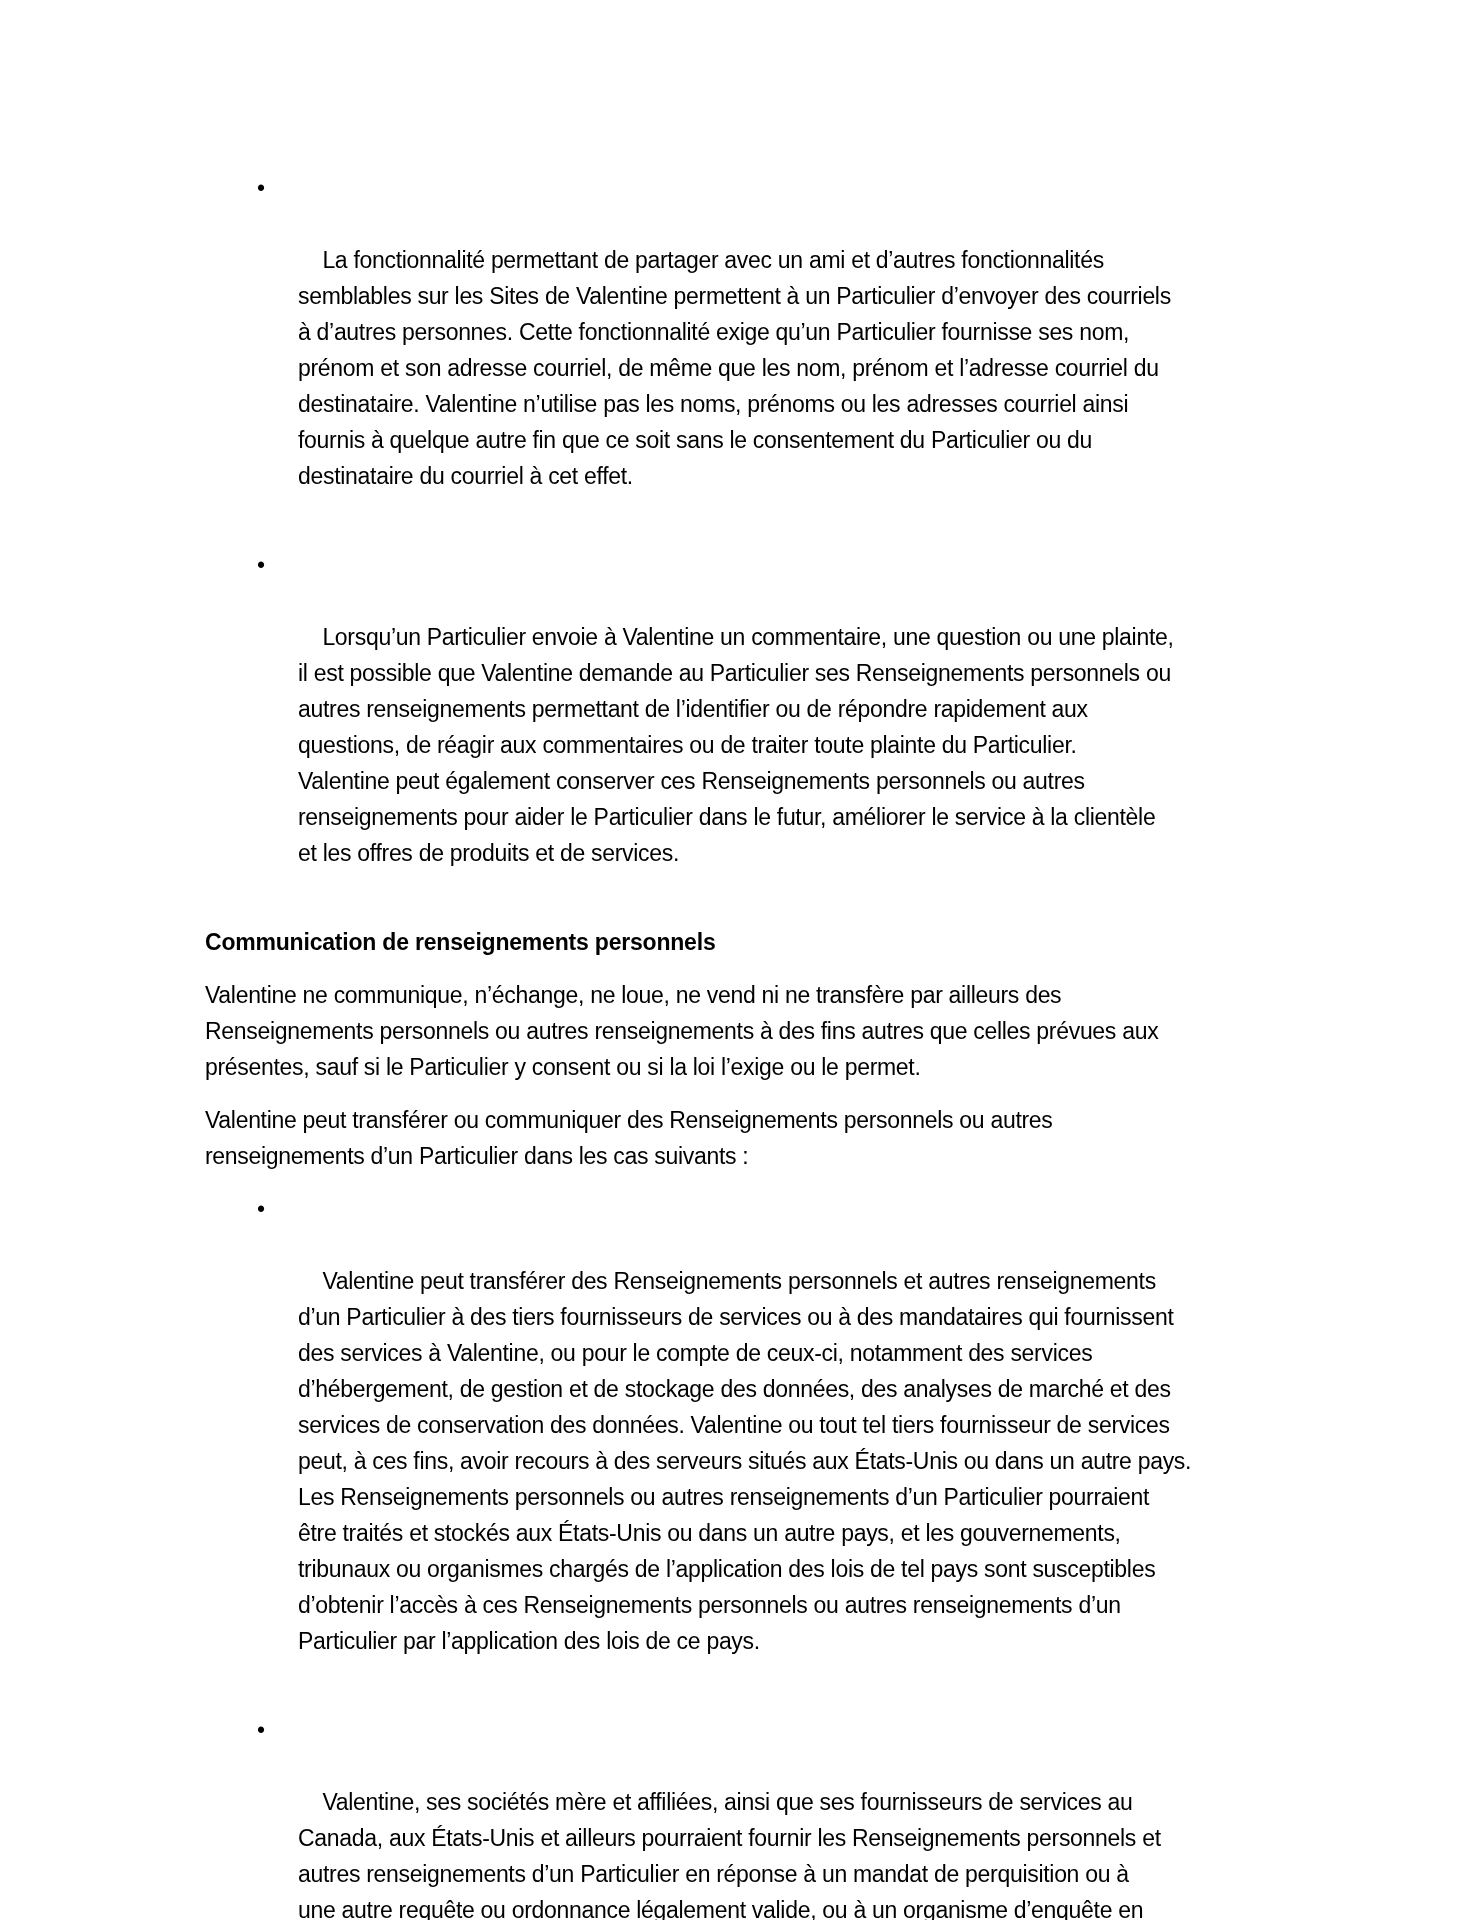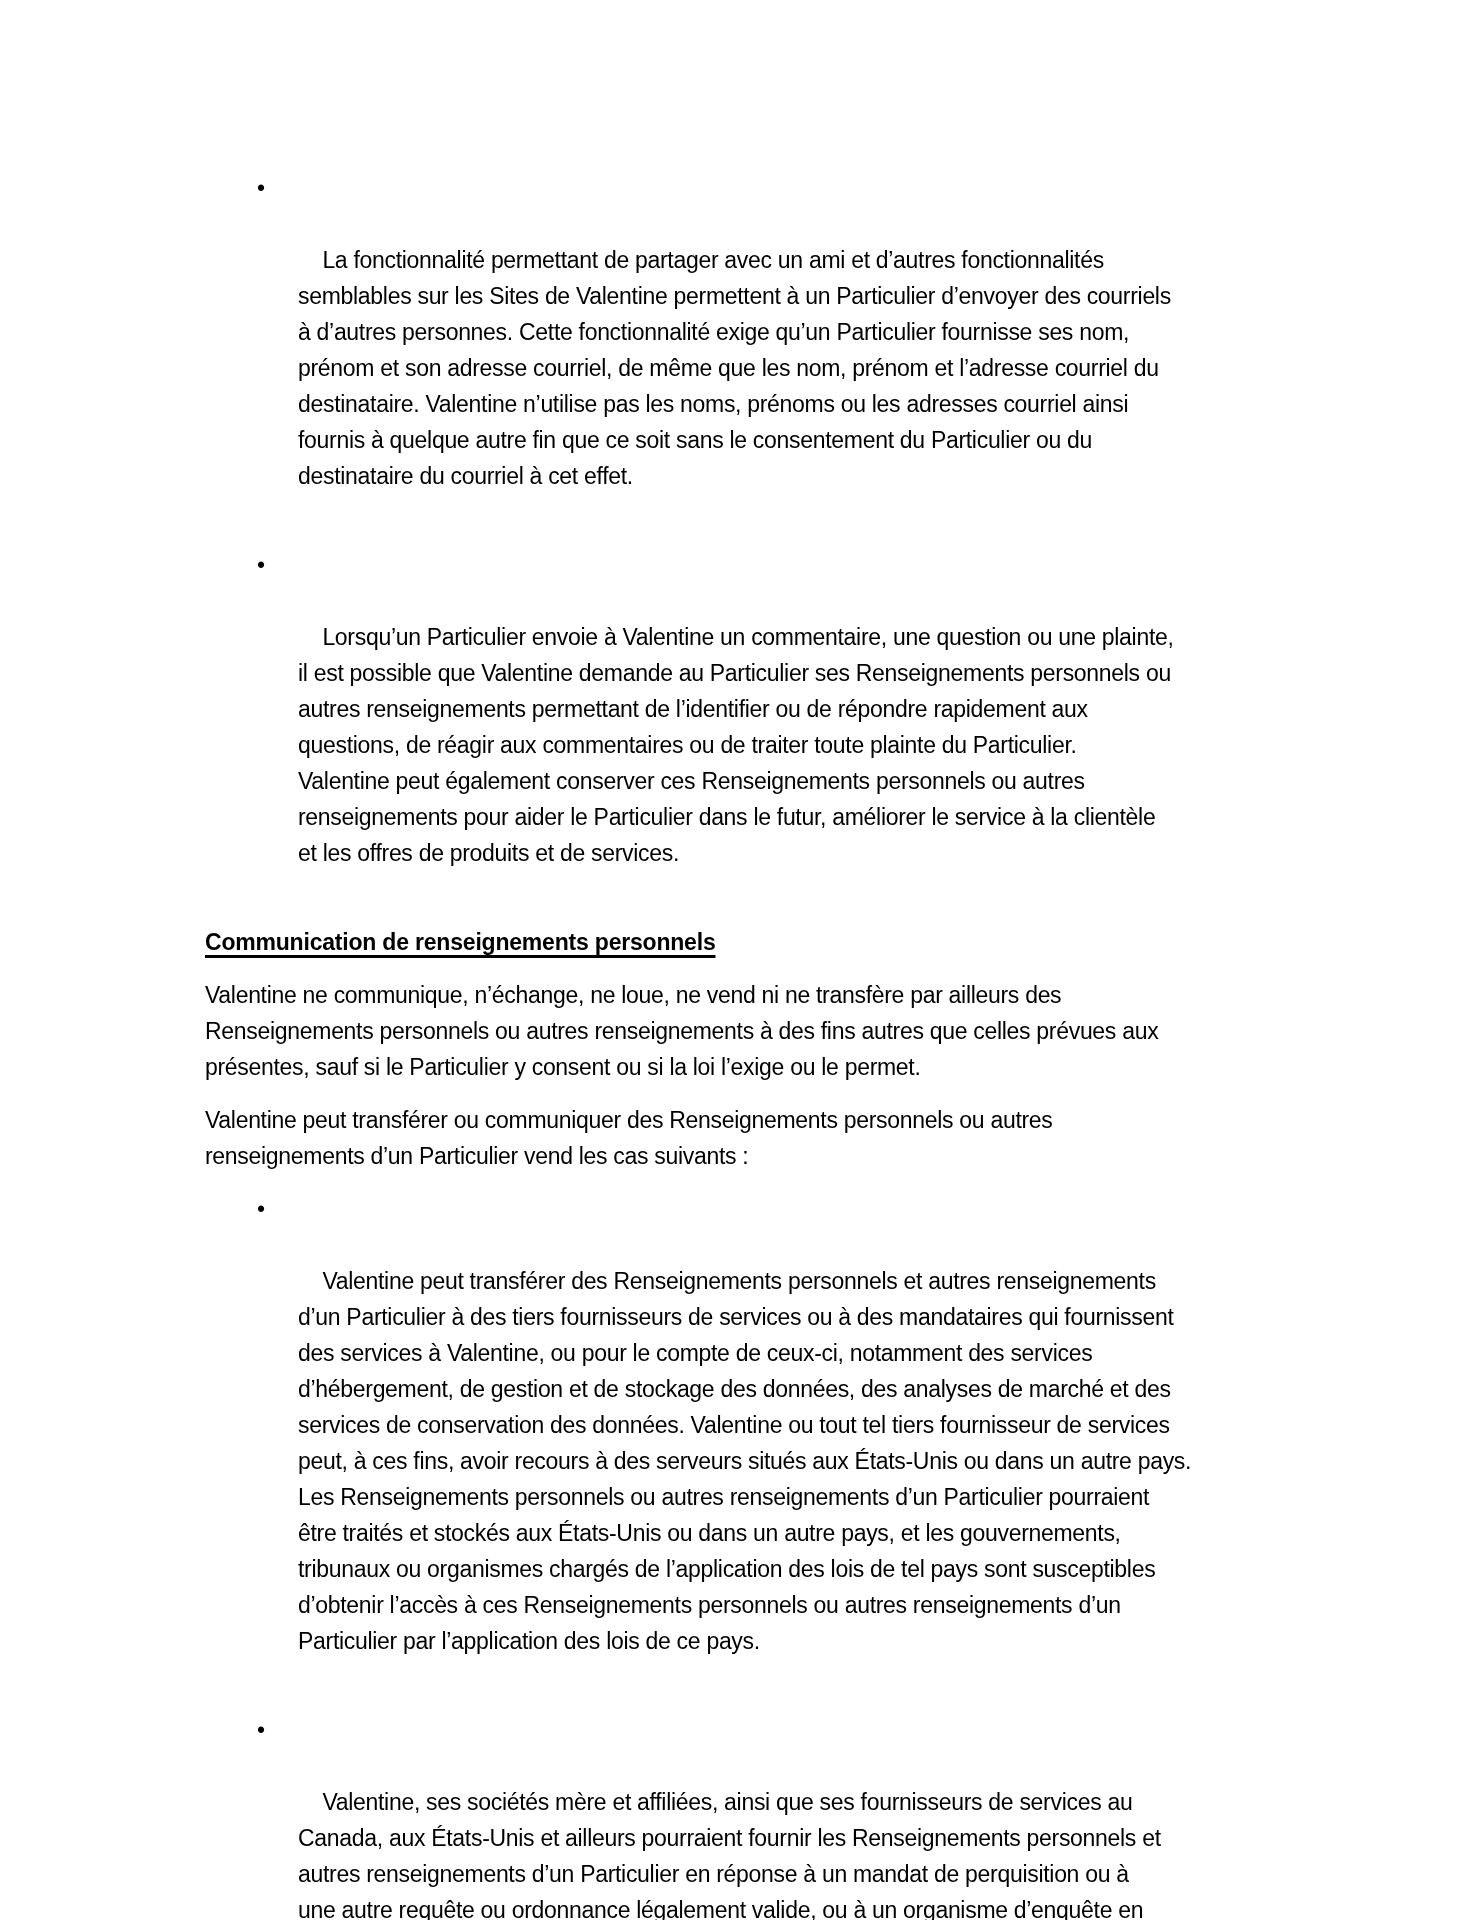--- a/index.html
+++ b/index.html
@@ -33,21 +33,20 @@
   }
   .bullet-marker {
     position: absolute;
     left: 52px;                
     top: 0;
     line-height: 36px;
     font-size: 23px;
   }
   .heading {
     font-weight: bold;
-    text-decoration: underline;
     text-decoration-thickness: 2.5px;
     text-underline-offset: 5px;
     letter-spacing: -0.2px;
   }
 </style>
 </head>
 <body style="background: rgb(255, 255, 255); color: rgb(0, 0, 0);">
 
 <div class="page">
 
@@ -74,21 +73,21 @@
   </div>
 
 
   <div class="block heading">Communication de renseignements personnels</div>
 
   <div class="block">Valentine ne communique, n’échange, ne loue, ne vend ni ne transfère par ailleurs des
 Renseignements personnels ou autres renseignements à des fins autres que celles prévues aux
 présentes, sauf si le Particulier y consent ou si la loi l’exige ou le permet.</div>
 
   <div class="block">Valentine peut transférer ou communiquer des Renseignements personnels ou autres
-renseignements d’un Particulier vend les cas suivants :</div>
+renseignements d’un Particulier dans les cas suivants :</div>
 
   <div class="block bullet-item">
     <span class="bullet-marker">•</span>
     <span>Valentine peut transférer des Renseignements personnels et autres renseignements
 d’un Particulier à des tiers fournisseurs de services ou à des mandataires qui fournissent
 des services à Valentine, ou pour le compte de ceux-ci, notamment des services
 d’hébergement, de gestion et de stockage des données, des analyses de marché et des
 services de conservation des données. Valentine ou tout tel tiers fournisseur de services
 peut, à ces fins, avoir recours à des serveurs situés aux États-Unis ou dans un autre pays.
 Les Renseignements personnels ou autres renseignements d’un Particulier pourraient

